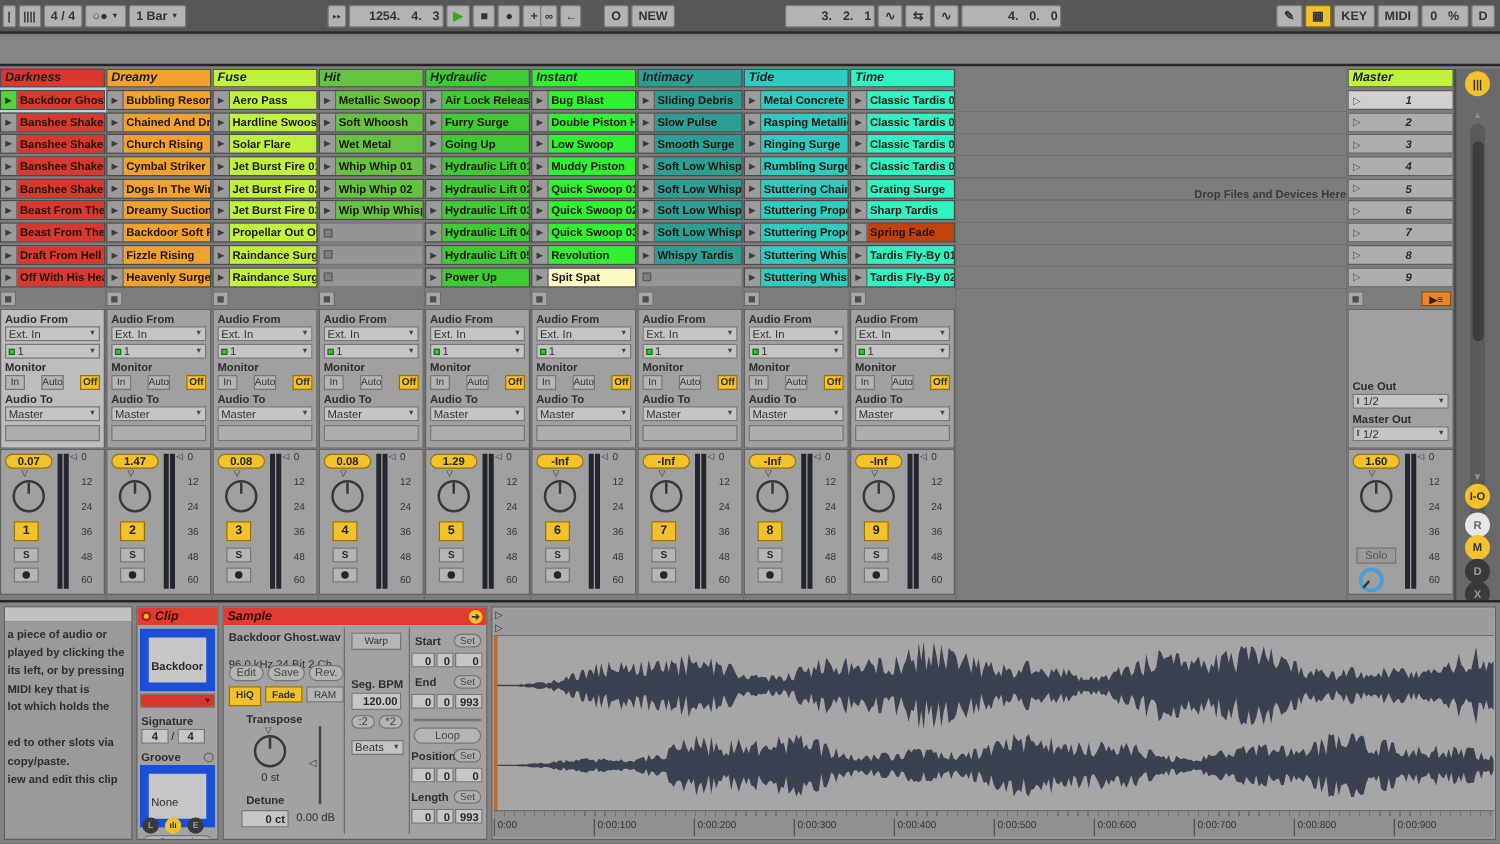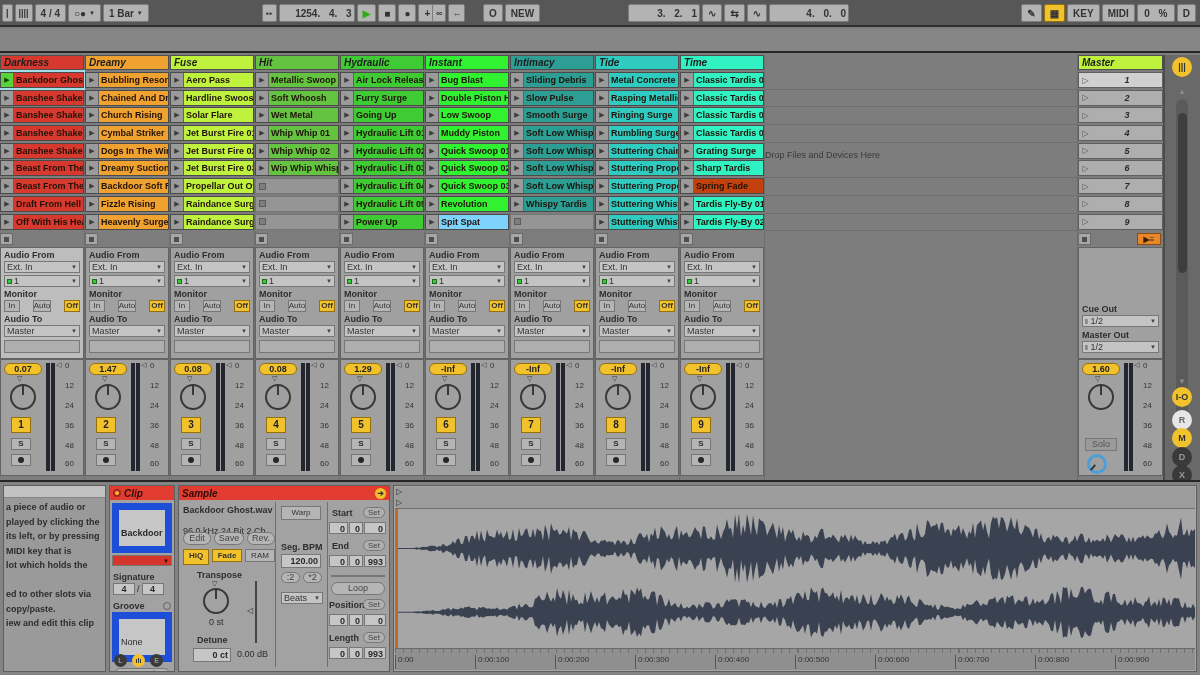--- a/index.html
+++ b/index.html
@@ -50,21 +50,21 @@
 .num{position:absolute;top:57px;left:10px;width:20px;height:16px;background:#f2c22d;border:1px solid #96700d;text-align:center;font-weight:bold;font-size:10px;line-height:14px;color:#222}
 .sbtn{position:absolute;top:78px;left:10px;width:20px;height:12px;background:#b5b5b5;border:1px solid #777;text-align:center;font-size:8px;font-weight:bold;line-height:10px}
 .arm{position:absolute;top:94px;left:10px;width:20px;height:12px;background:#b5b5b5;border:1px solid #777;display:flex;align-items:center;justify-content:center}
 .arm i{width:6px;height:6px;border-radius:50%;background:#262626;display:block}
 .meter{position:absolute;top:3px;left:45px;width:9px;bottom:4px;display:flex;gap:1px}
 .meter div{flex:1;background:#23262e}
 .tick{position:absolute;left:64px;width:18px;text-align:left;font-size:8px;color:#333}
 .clipind{position:absolute;left:55px;top:1px;font-size:7px;color:#333}
 .filler{width:312px;margin-right:1px;flex:none;background:#7d7d7d;position:relative}
 .fillrows{position:absolute;top:17px;left:0;right:0;height:160px;background:repeating-linear-gradient(180deg,transparent 0 16.7px,#6f6f6f 16.7px 17.7px)}
-.drophint{position:absolute;top:95px;left:0;right:0;text-align:left;font-weight:normal;font-size:9px;color:#3a3a3a}
+.drophint{position:absolute;top:95px;left:0;right:0;text-align:right;font-weight:bold;font-size:9px;color:#3a3a3a}
 .scene{height:16px;background:#aeaeae;border:1px solid #5f5f5f;display:flex;align-items:center}
 .scene.sel{background:#d0d0d0}
 .scene .sp{width:13px;text-align:center;font-size:8px;color:#555}
 .scene .sn{flex:1;text-align:center;font-weight:bold;font-style:italic;color:#2a2a2a}
 .mcol{width:85px;flex:none;background:#7d7d7d;display:flex;flex-direction:column}
 .solo{position:absolute;top:78px;left:6px;width:32px;height:13px;background:#9a9a9a;border:1px solid #777;text-align:center;color:#555;font-size:9px;line-height:11px}
 .bluek{position:absolute;top:94px;left:8px;width:20px;height:20px;border:3px solid #4a9fd8;border-radius:50%}
 .bluek:after{content:"";position:absolute;left:2px;bottom:0;width:2px;height:7px;background:#333;transform:rotate(40deg)}
 .rail{flex:1;background:#696969;position:relative;border-left:2px solid #4c4c4c}
 .circ{width:20px;height:20px;border-radius:50%;display:flex;align-items:center;justify-content:center;font-weight:bold;position:absolute;left:7px}
@@ -749,21 +749,21 @@
         </div>
         <div class="slot">
         <div class="clip">
         <div class="pb">▶</div>
         <div class="cl" style="background:#31f231">Revolution</div>
           </div>
         </div>
         <div class="slot">
         <div class="clip">
         <div class="pb">▶</div>
-        <div class="cl" style="background:#7dd3fc">Spit Spat</div>
+        <div class="cl" style="background:#fef9c3">Spit Spat</div>
           </div>
         </div>
    <div class="stoprow">
           <div class="stopbtn">
             <i></i>
           </div>
         </div>
 
 <div class="iop">
  <div class="lbl">Audio From</div>

